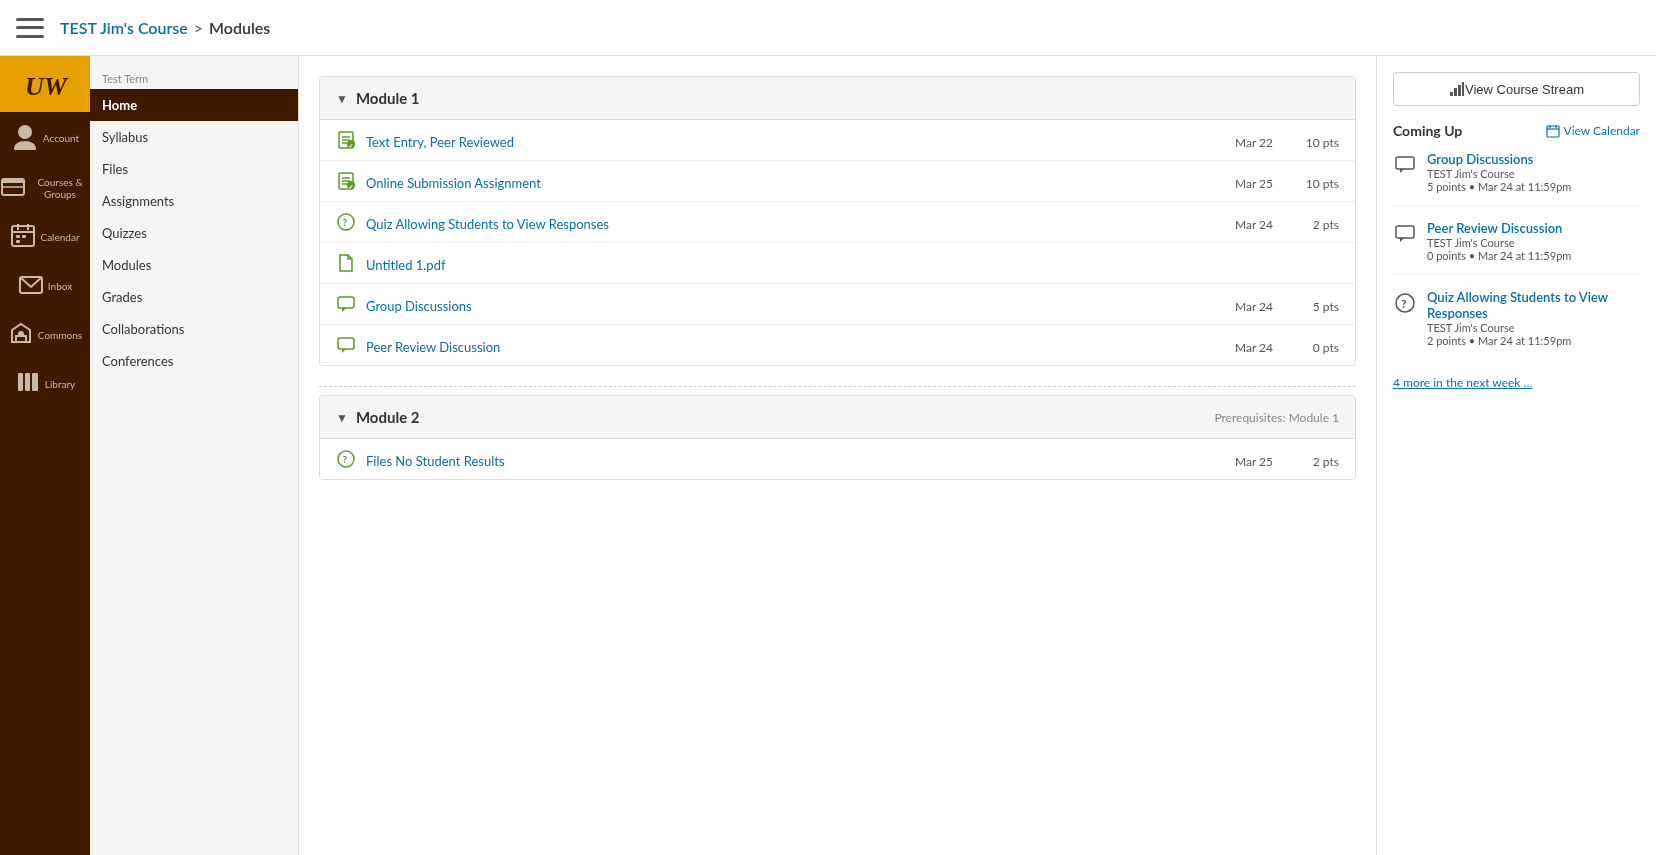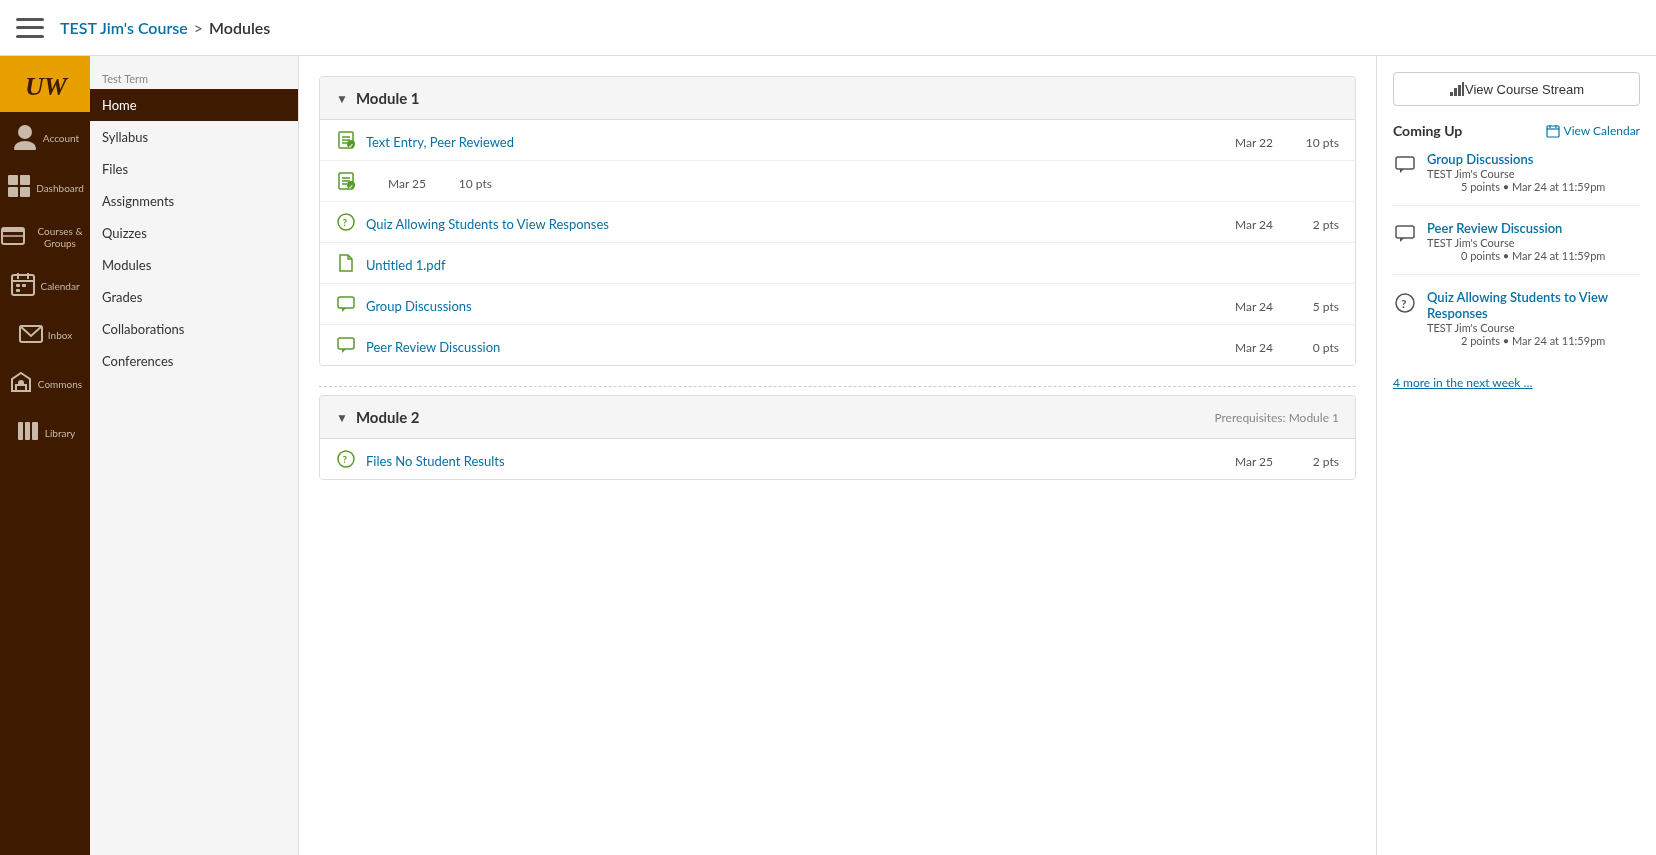--- a/index.html
+++ b/index.html
@@ -114,21 +114,21 @@
       display: block;
       padding: 8px 12px;
       color: #333;
       text-decoration: none;
       font-size: 13px;
       cursor: pointer;
     }
     .sidebar-nav-item.active {
       background: #3d1a00;
       color: #fff;
-      font-weight: 400;
+      font-weight: 700;
     }
 
     
     .content-area {
       flex: 1;
       overflow-y: auto;
       background: #fff;
       padding: 20px;
     }
 
@@ -269,21 +269,20 @@
       font-weight: 600;
       cursor: pointer;
     }
     .coming-up-item-course {
       font-size: 11px;
       color: #555;
     }
     .coming-up-item-meta {
       font-size: 11px;
       color: #555;
-      margin-left: 34px;
     }
     .more-link {
       color: #0770a3;
       font-size: 12px;
       cursor: pointer;
     }
 
     
     .module-divider {
       border: none;
@@ -331,31 +330,20 @@
     <div class="nav-item">
       <div class="nav-icon">
         <svg width="28" height="28" viewBox="0 0 28 28">
             <circle cx="14" cy="10" r="7" fill="#c8b9a8"></circle>
             <ellipse cx="14" cy="26" rx="11" ry="7" fill="#c8b9a8"></ellipse>
           </svg>
       </div>
       <span class="nav-label">Account</span>
     </div>
 
-    <div class="nav-item">
-      <div class="nav-icon">
-        <svg width="26" height="26" viewBox="0 0 26 26">
-          <rect x="2" y="2" width="10" height="10" rx="1" fill="#c8b9a8"></rect>
-          <rect x="14" y="2" width="10" height="10" rx="1" fill="#c8b9a8"></rect>
-          <rect x="2" y="14" width="10" height="10" rx="1" fill="#c8b9a8"></rect>
-          <rect x="14" y="14" width="10" height="10" rx="1" fill="#c8b9a8"></rect>
-        </svg>
-      </div>
-      <span class="nav-label">Dashboard</span>
-    </div>
 
     <div class="nav-item">
       <div class="nav-icon">
         <svg width="26" height="26" viewBox="0 0 26 26">
           <rect x="2" y="6" width="22" height="16" rx="2" fill="none" stroke="#c8b9a8" stroke-width="2"></rect>
           <rect x="2" y="6" width="22" height="4" fill="#c8b9a8"></rect>
           <line x1="2" y1="14" x2="24" y2="14" stroke="#c8b9a8" stroke-width="1.5"></line>
         </svg>
       </div>
       <span class="nav-label">Courses &amp; Groups</span>
@@ -452,20 +440,21 @@
         <div class="module-item-icon">
           <svg width="18" height="18" viewBox="0 0 18 18">
               <rect x="2" y="1" width="14" height="16" rx="1" fill="none" stroke="#5b9a28" stroke-width="1.5"></rect>
               <line x1="5" y1="6" x2="13" y2="6" stroke="#5b9a28" stroke-width="1.5"></line>
               <line x1="5" y1="9" x2="13" y2="9" stroke="#5b9a28" stroke-width="1.5"></line>
               <line x1="5" y1="12" x2="10" y2="12" stroke="#5b9a28" stroke-width="1.5"></line>
               <circle cx="14" cy="13" r="4" fill="#5b9a28"></circle>
               <text x="11.5" y="16.5" font-size="6" fill="white" font-weight="bold">✓</text>
             </svg>
         </div>
+        <span class="module-item-title">Online Submission Assignment</span>
         <span class="module-item-date">Mar 25</span>
         <span class="module-item-pts">10 pts</span>
       </div>
 
       <div class="module-item">
         <div class="module-item-icon">
           <svg width="18" height="18" viewBox="0 0 18 18">
               <circle cx="9" cy="9" r="8" fill="none" stroke="#5b9a28" stroke-width="1.5"></circle>
               <text x="5.5" y="13" font-size="10" fill="#5b9a28" font-weight="bold">?</text>
             </svg>

